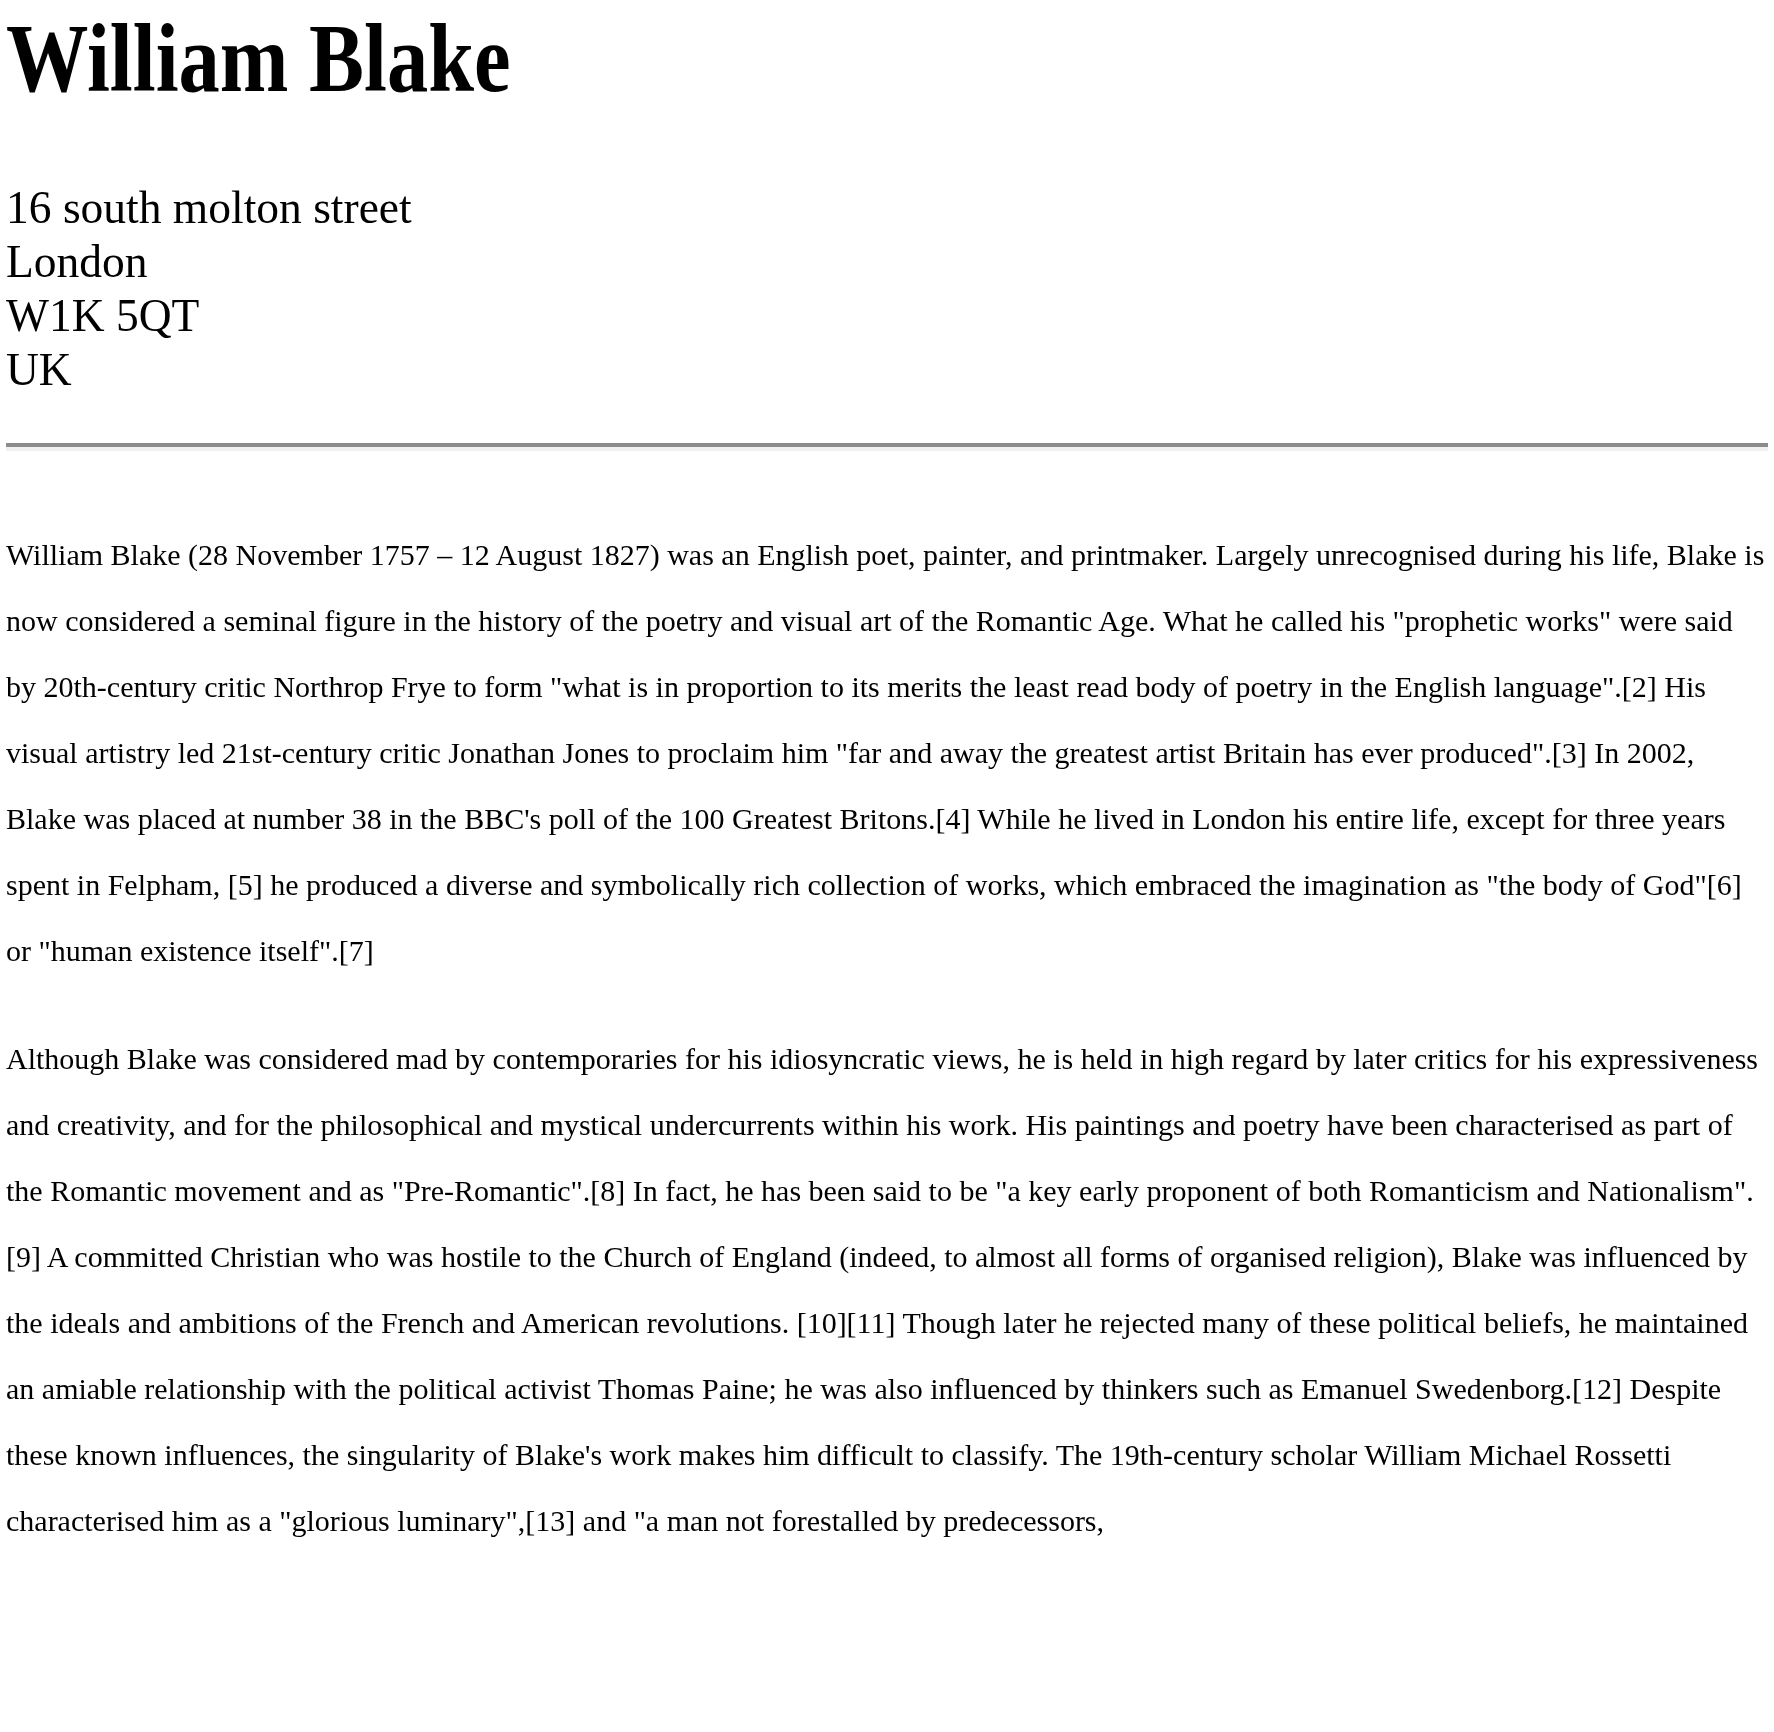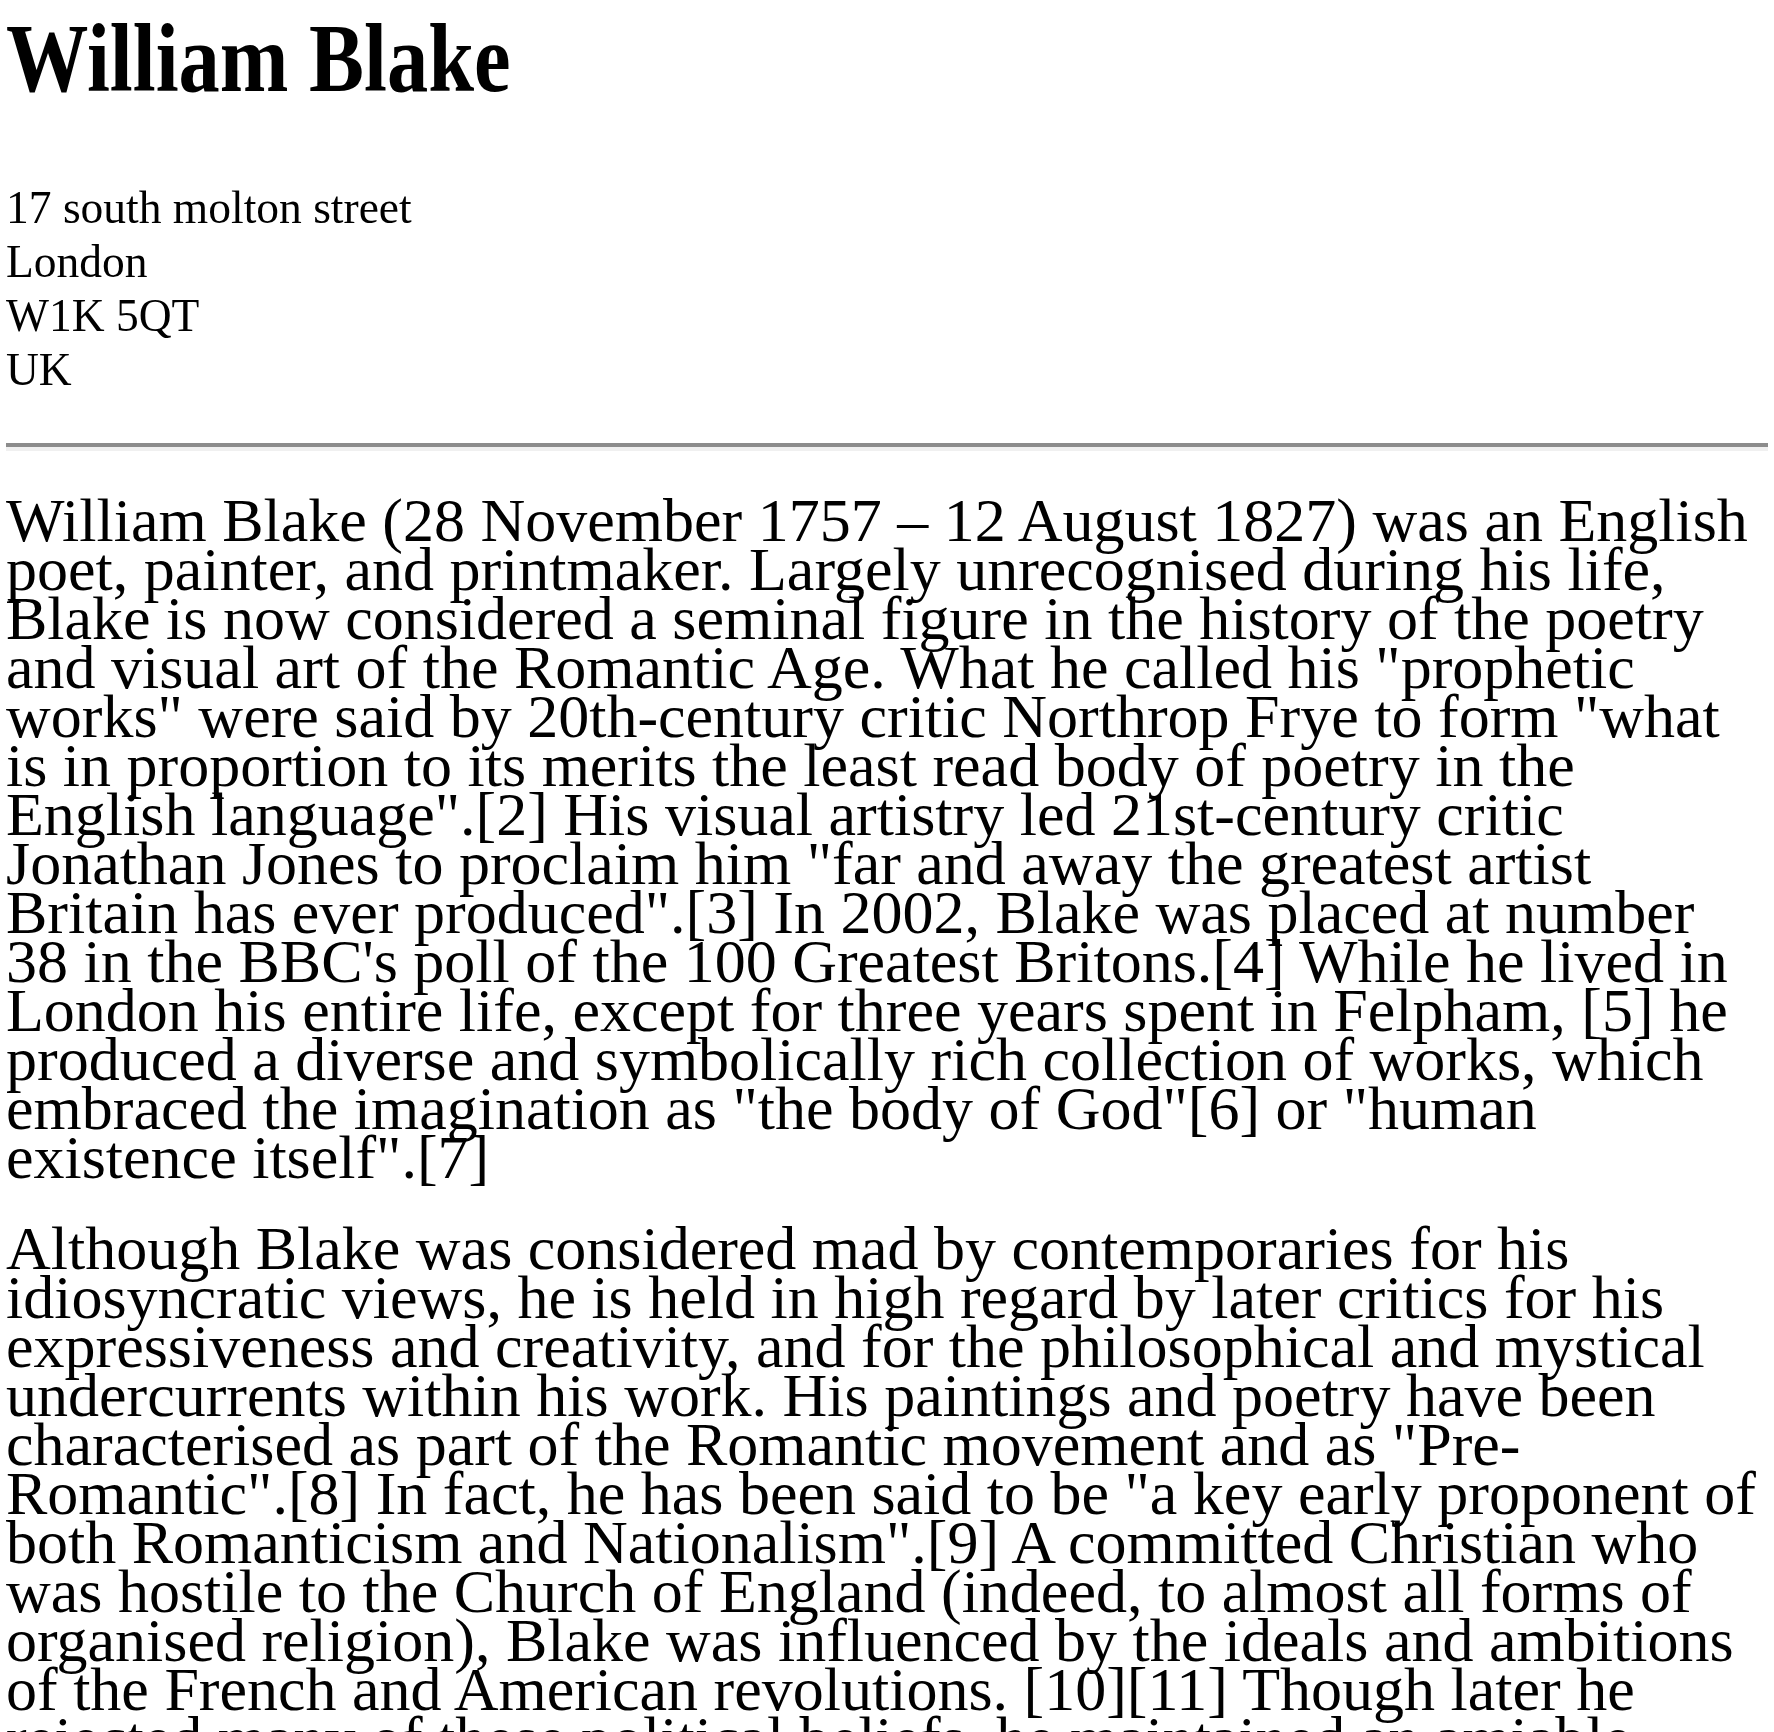--- a/index.html
+++ b/index.html
@@ -33,36 +33,36 @@
     margin: 68px 0 0 0;
   }
   hr.divider {
     height: 0;
     border: none;
     border-top: 4px solid #8c8c8c;
     border-bottom: 4px solid #f0f0f0;
     margin: 46px 0 0 0;
   }
   p.para {
-    font-size: 62px;
-    line-height: 49px;
-    margin: 45px 0 0 0;
+    font-size: 30px;
+    line-height: 66px;
+    margin: 71px 0 0 0;
   }
   p.para + p.para {
     margin-top: 42px;
   }
 </style>
 </head>
 <body>
 
 <main>
   <h1 class="page-title">William Blake</h1>
 
   <p class="address">
-    <span>17 south molton street</span><br>
+    <span>16 south molton street</span><br>
     <span>London</span><br>
     <span>W1K 5QT</span><br>
     <span>UK</span>
   </p>
 
   <hr class="divider">
 
   <p class="para">William Blake (28 November 1757 – 12 August 1827) was an English poet, painter, and printmaker. Largely unrecognised during his life, Blake is now considered a seminal figure in the history of the poetry and visual art of the Romantic Age. What he called his "prophetic works" were said by 20th-century critic Northrop Frye to form "what is in proportion to its merits the least read body of poetry in the English language".[2] His visual artistry led 21st-century critic Jonathan Jones to proclaim him "far and away the greatest artist Britain has ever produced".[3] In 2002, Blake was placed at number 38 in the BBC's poll of the 100 Greatest Britons.[4] While he lived in London his entire life, except for three years spent in Felpham, [5] he produced a diverse and symbolically rich collection of works, which embraced the imagination as "the body of God"[6] or "human existence itself".[7]</p>
 
   <p class="para">Although Blake was considered mad by contemporaries for his idiosyncratic views, he is held in high regard by later critics for his expressiveness and creativity, and for the philosophical and mystical undercurrents within his work. His paintings and poetry have been characterised as part of the Romantic movement and as "Pre-Romantic".[8] In fact, he has been said to be "a key early proponent of both Romanticism and Nationalism".[9] A committed Christian who was hostile to the Church of England (indeed, to almost all forms of organised religion), Blake was influenced by the ideals and ambitions of the French and American revolutions. [10][11] Though later he rejected many of these political beliefs, he maintained an amiable relationship with the political activist Thomas Paine; he was also influenced by thinkers such as Emanuel Swedenborg.[12] Despite these known influences, the singularity of Blake's work makes him difficult to classify. The 19th-century scholar William Michael Rossetti characterised him as a "glorious luminary",[13] and "a man not forestalled by predecessors,</p>

